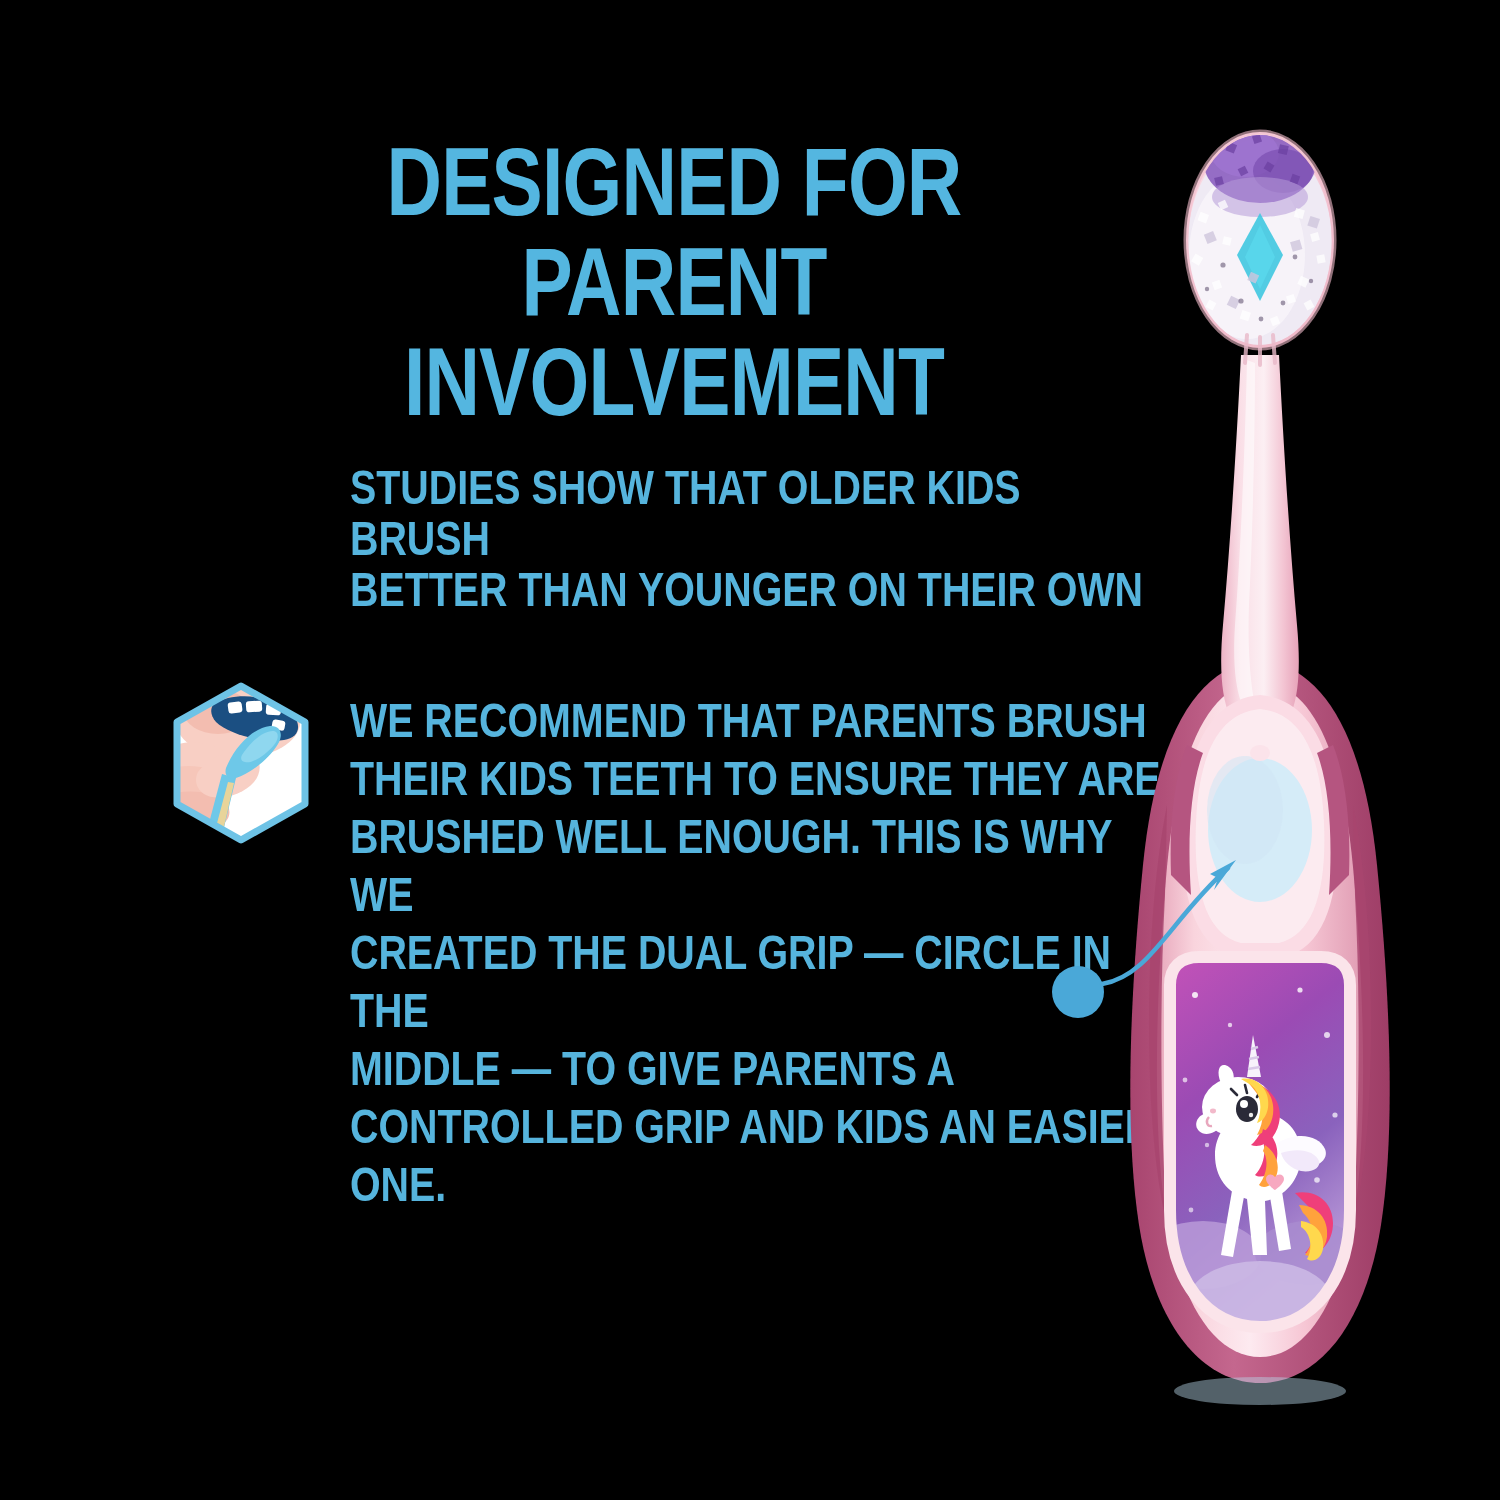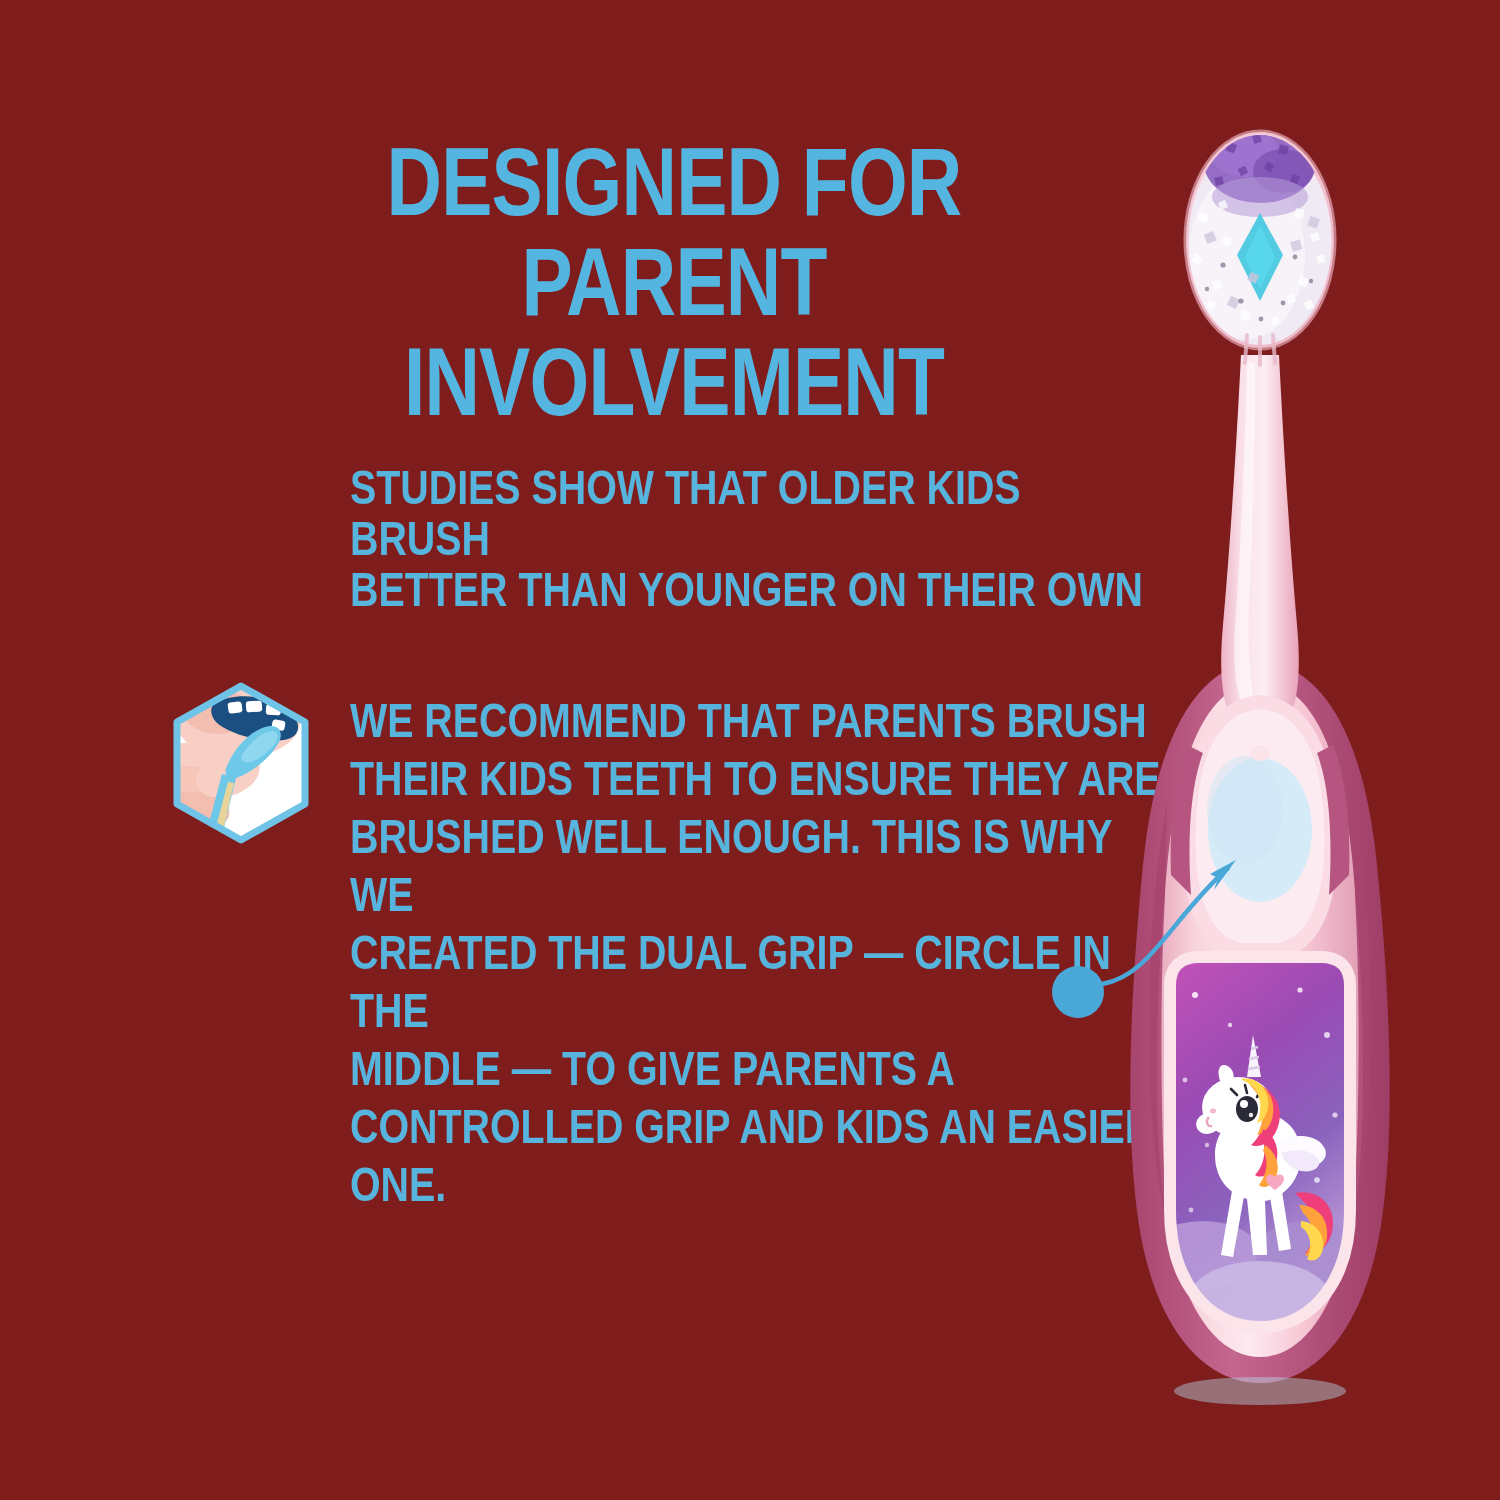--- a/index.html
+++ b/index.html
@@ -13,21 +13,21 @@
     background: #d5ecf8;
     font-family: "Liberation Sans", sans-serif;
     overflow: hidden;
     position: relative;
   }
 
   #infographic {
     position: relative;
     width: 1500px;
     height: 1500px;
-    background: #7f1d1d;
+    background: #000000;
     overflow: hidden;
   }
 
   
   .headline {
     position: absolute;
     left: 330px;
     top: 132px;
     width: 860px;
     color: #54b6e0;

